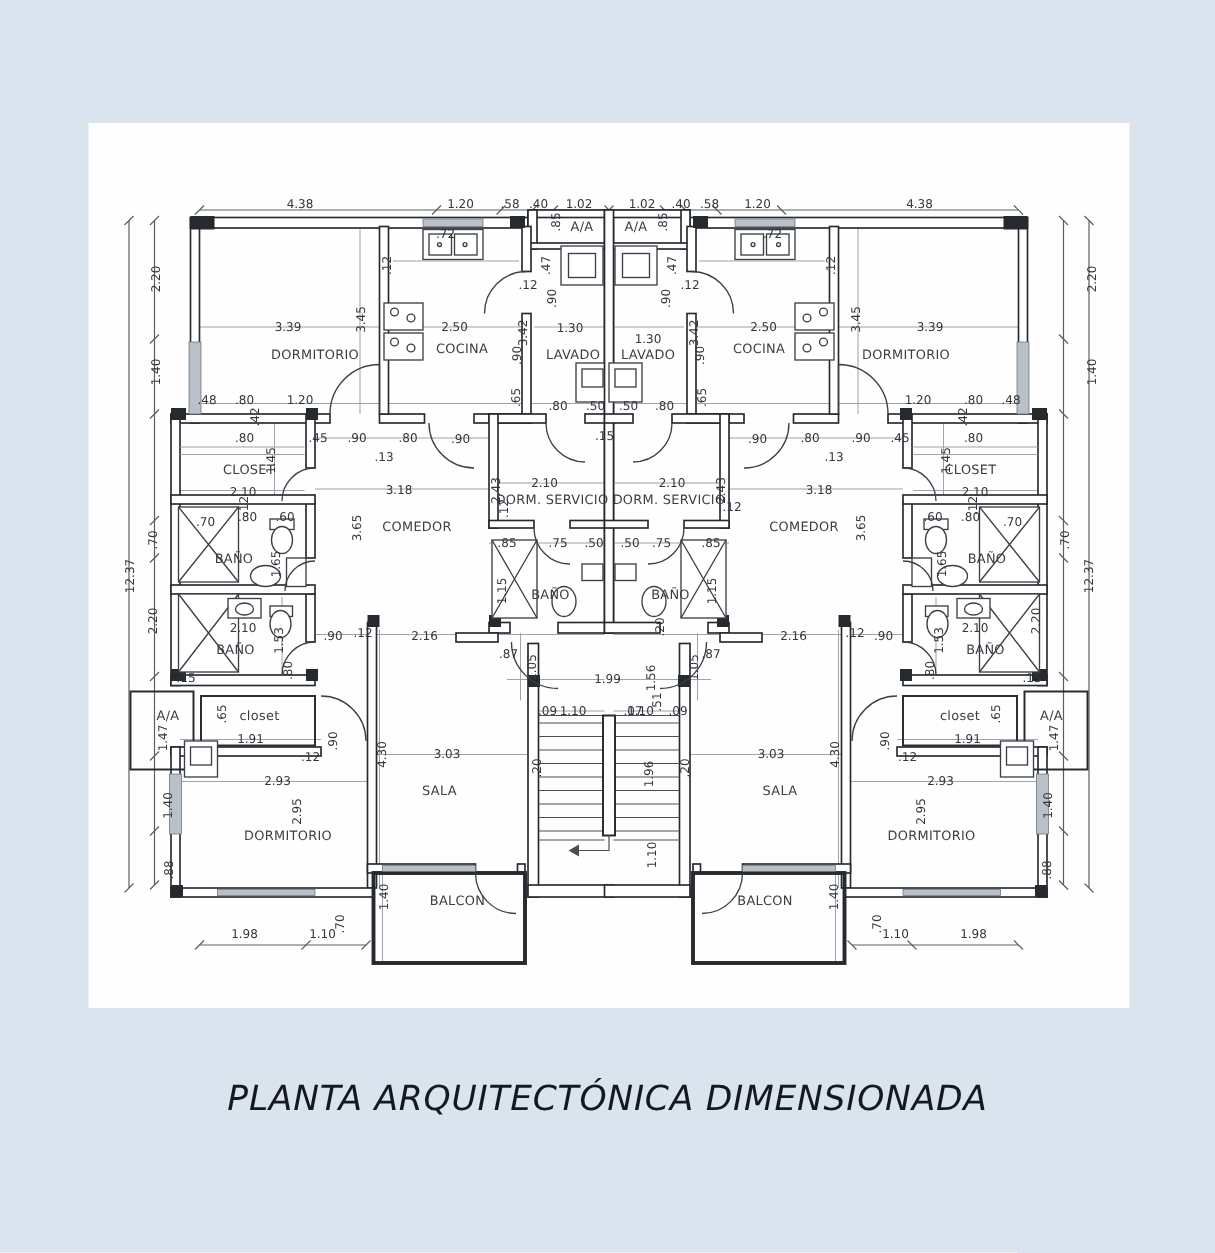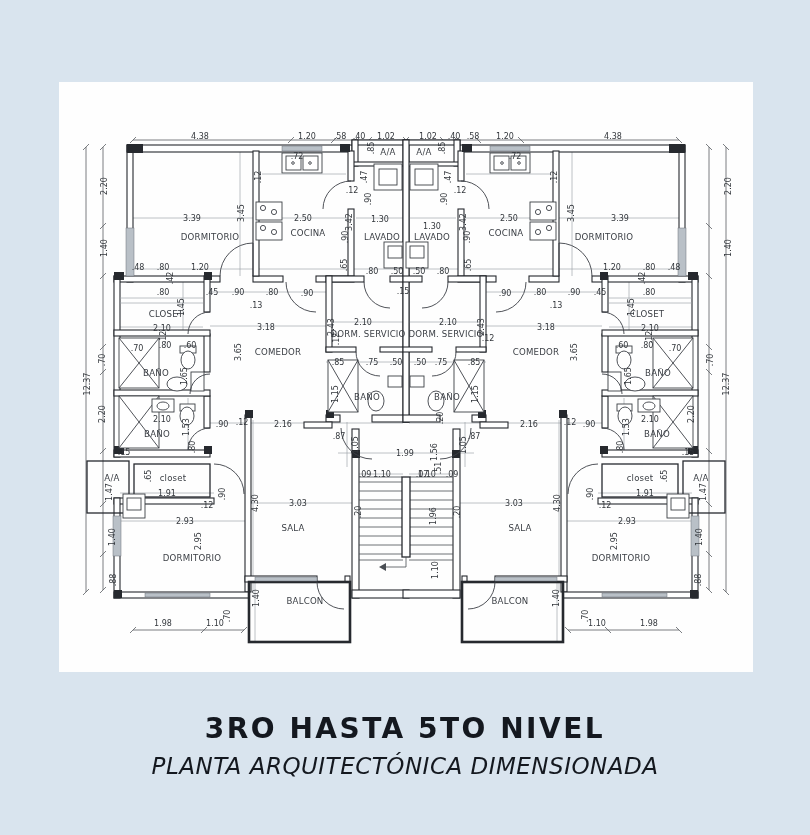--- a/index.html
+++ b/index.html
@@ -355,15 +355,14 @@
     <span class="lbl dim" style="left: 427px; top: 474px;">1.10</span>
     <span class="lbl dim rot" style="left: 438px; top: 468px;">.51</span>
     <span class="lbl dim" style="left: 452px; top: 474px;">.09</span>
     <span class="lbl dim rot" style="left: 433px; top: 516px;">1.96</span>
     <span class="lbl dim rot" style="left: 435px; top: 570px;">1.10</span>
     <span class="lbl dim rot" style="left: 358px; top: 512px;">.20</span>
     <span class="lbl dim rot" style="left: 457px; top: 512px;">.20</span>
   </div>
 
 <div class="titleblock">
-  <div class="t1">3RO HASTA 5TO NIVEL</div>
   <div class="t2">PLANTA ARQUITECTÓNICA DIMENSIONADA</div>
 </div>
 
 </body></html>

